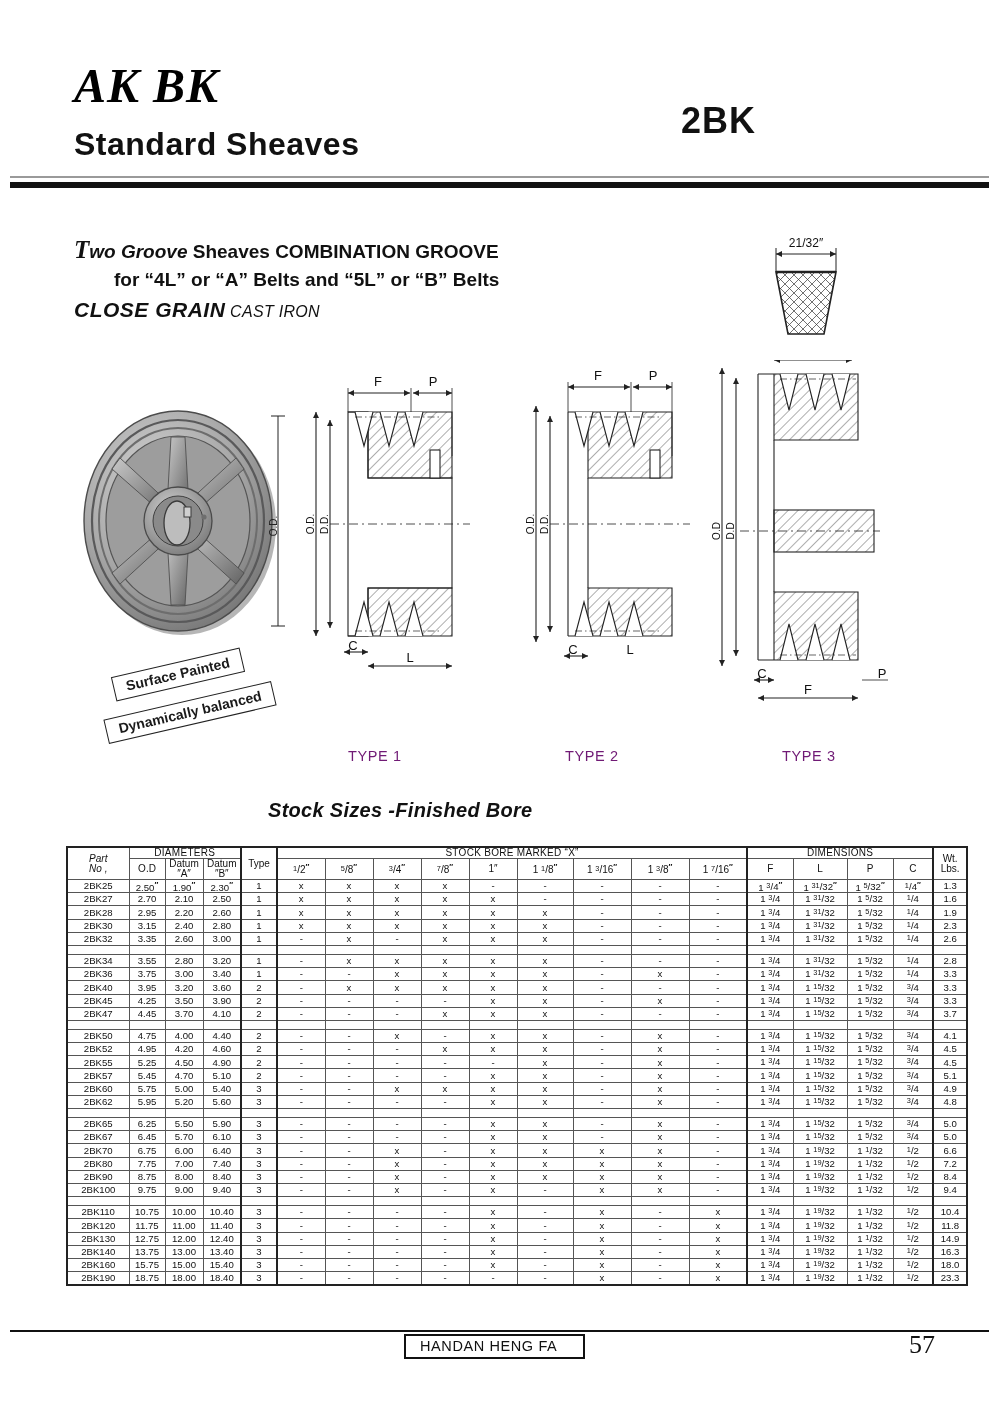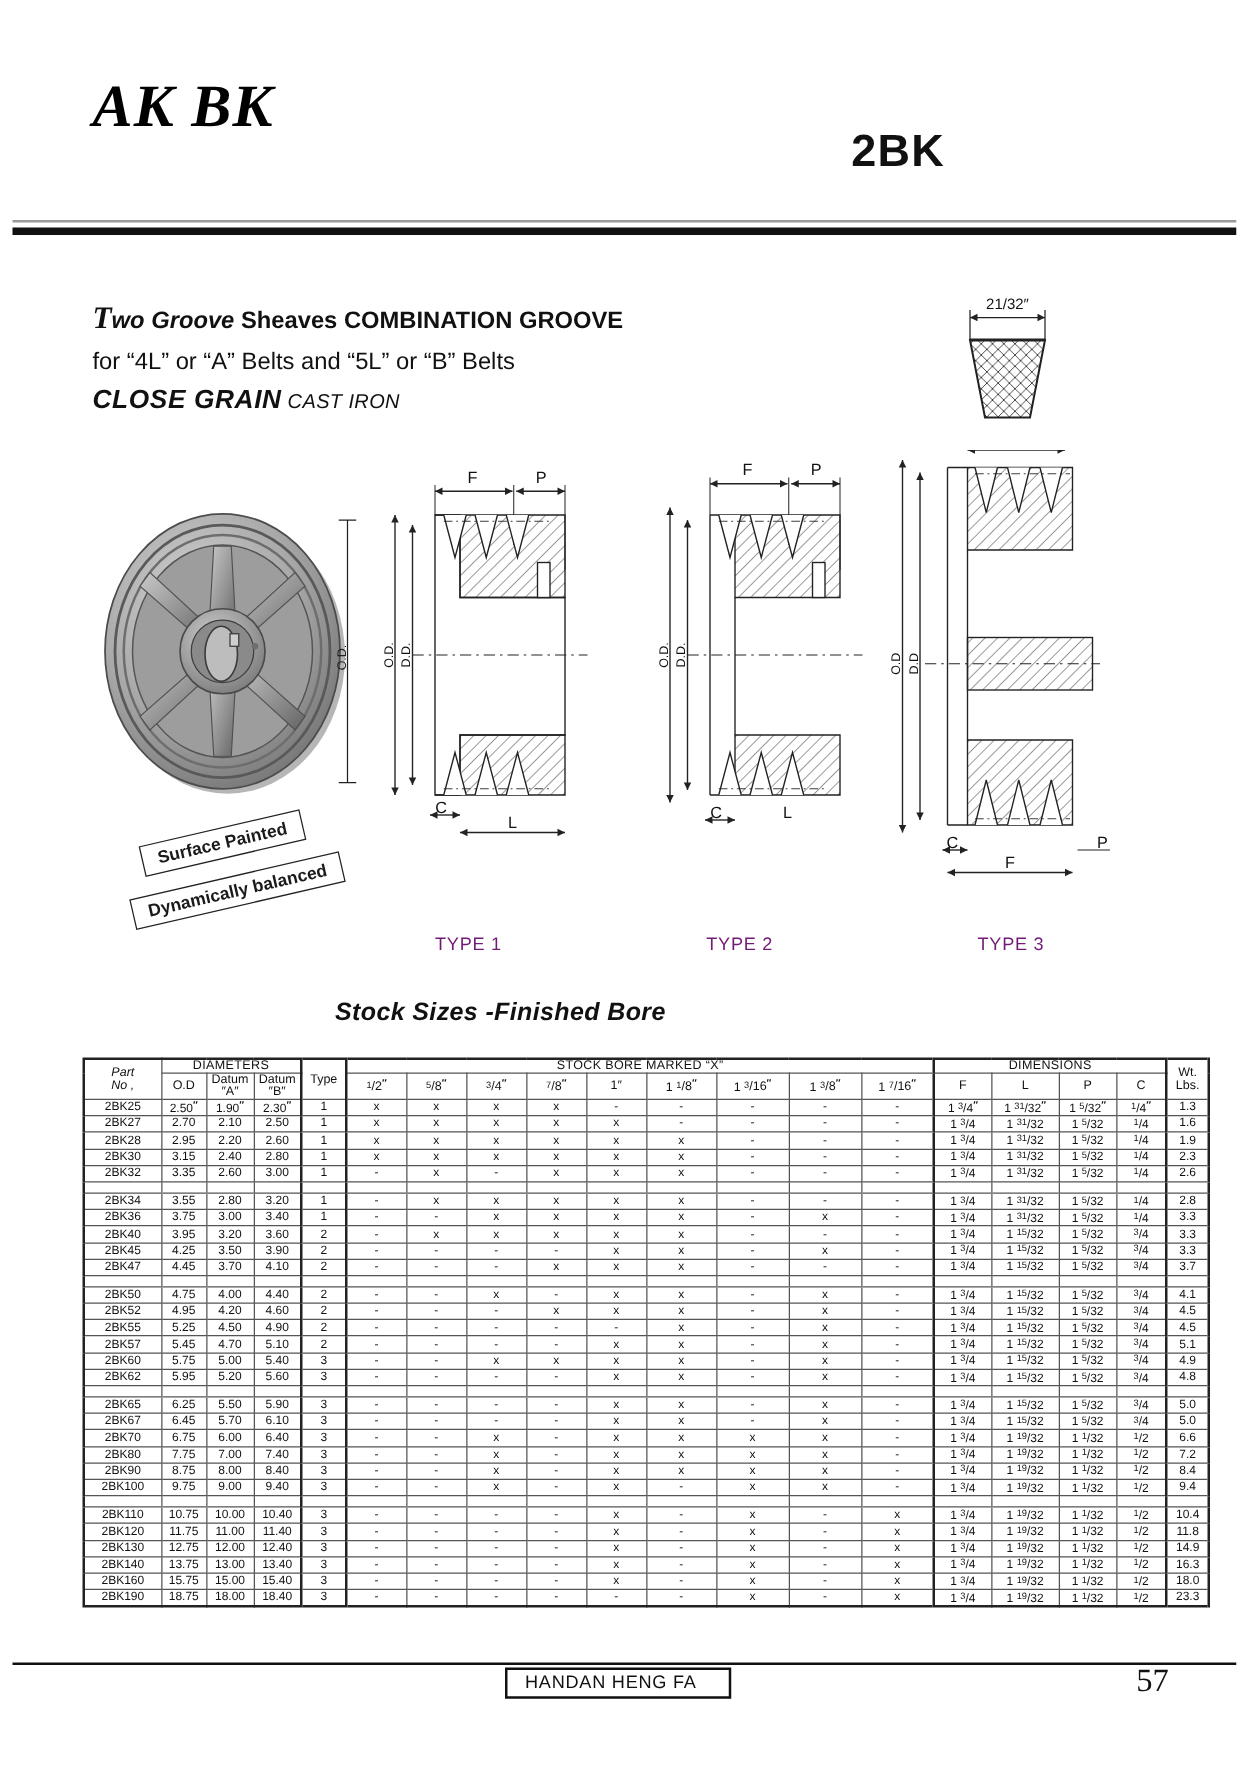--- a/index.html
+++ b/index.html
@@ -31,24 +31,24 @@
   }
   #header-rule-top {
     position:absolute; left:10px; top:176px; width:979px; height:2px; background:#9a9a9a;
   }
   #header-rule-bot {
     position:absolute; left:10px; top:182px; width:979px; height:6px; background:#111;
   }
 
   
   #intro { position:absolute; left:74px; top:236px; width:520px; }
-  .intro-line1 { font-size:19px; font-weight:bold; line-height:38px; white-space:nowrap;}
+  .intro-line1 { font-size:19px; font-weight:bold; line-height:28px; white-space:nowrap;}
   .intro-line1 .lead { font-family:"Liberation Serif", serif; font-style:italic; font-size:25px; font-weight:bold;}
   .intro-line1 .ital { font-style:italic; }
-  .intro-line2 { font-size:19px; font-weight:normal; line-height:28px; white-space:nowrap;}
+  .intro-line2 { font-size:19px; font-weight:bold; line-height:28px; white-space:nowrap;margin-left:40px;}
   #close-grain { margin-top:4px; white-space:nowrap; }
   #close-grain .cg-bold { font-size:21px; font-weight:bold; font-style:italic; letter-spacing:0.5px;}
   #close-grain .cg-reg { font-size:16px; font-style:italic; letter-spacing:0.3px;}
 
   
   #belt-section { position:absolute; left:740px; top:230px; width:170px; height:130px; }
 
   
   #sheave-photo { position:absolute; left:78px; top:398px; width:215px; height:250px; }
 
@@ -114,20 +114,21 @@
   #page-number {
     position:absolute; right:64px; top:1330px;
     font-family:"Liberation Serif", serif; font-size:26px;
   }
 </style>
 </head>
 <body>
 
 <div id="header">
   <div id="logo-ak-bk">AK BK</div>
+  <div id="title-standard-sheaves">Standard Sheaves</div>
   <div id="code-2bk">2BK</div>
   <div id="header-rule-top"></div>
   <div id="header-rule-bot"></div>
 </div>
 
 <div id="intro">
   <div class="intro-line1"><span class="lead">T</span><span class="ital">wo Groove</span><span> Sheaves COMBINATION GROOVE</span></div>
   <div class="intro-line2">for “4L” or “A” Belts and “5L” or “B” Belts</div>
   <div id="close-grain"><span class="cg-bold">CLOSE GRAIN</span><span class="cg-reg"> CAST IRON</span></div>
 </div>

